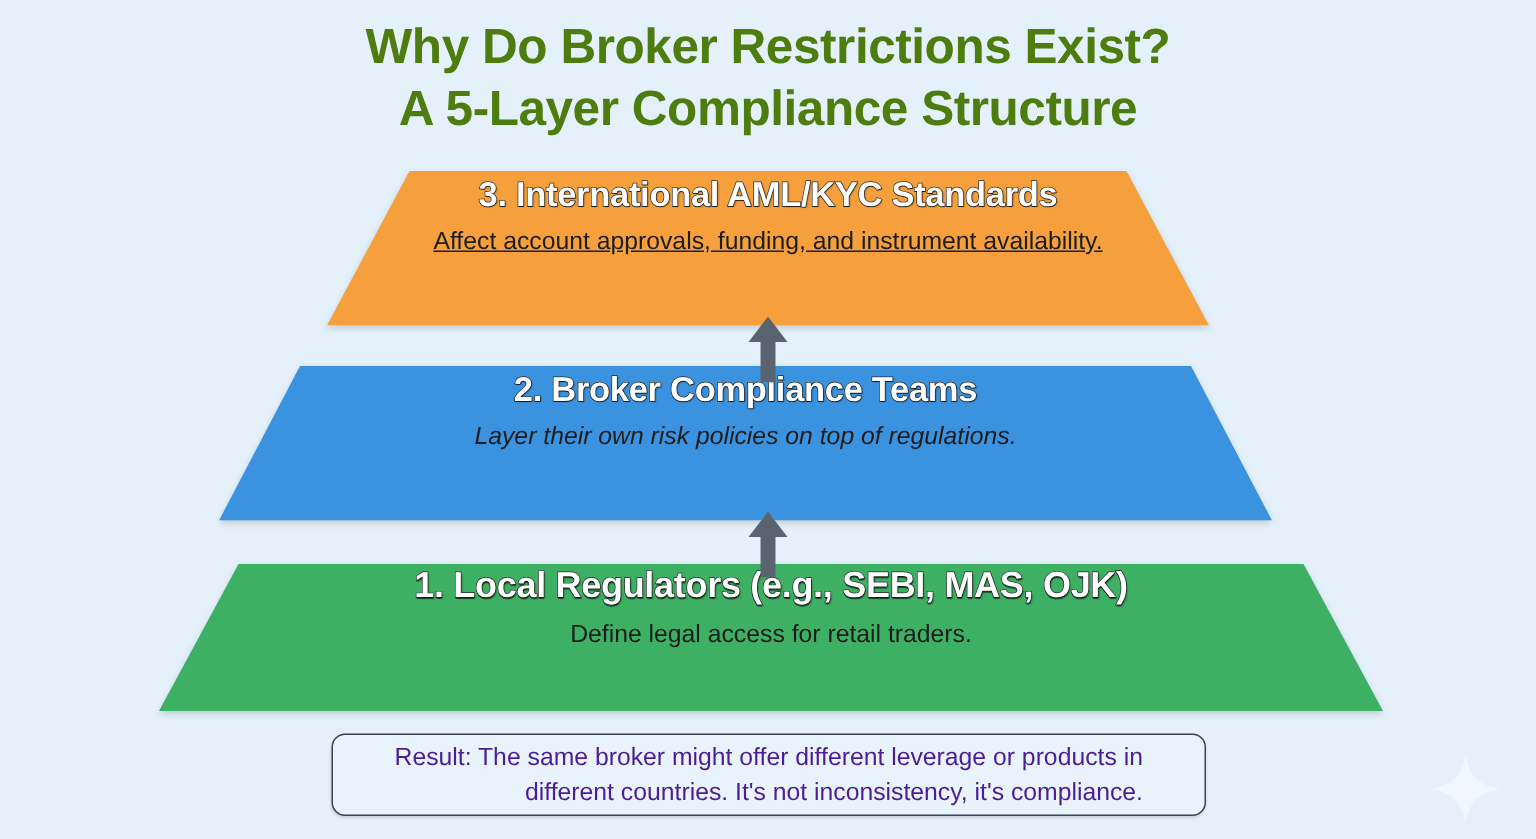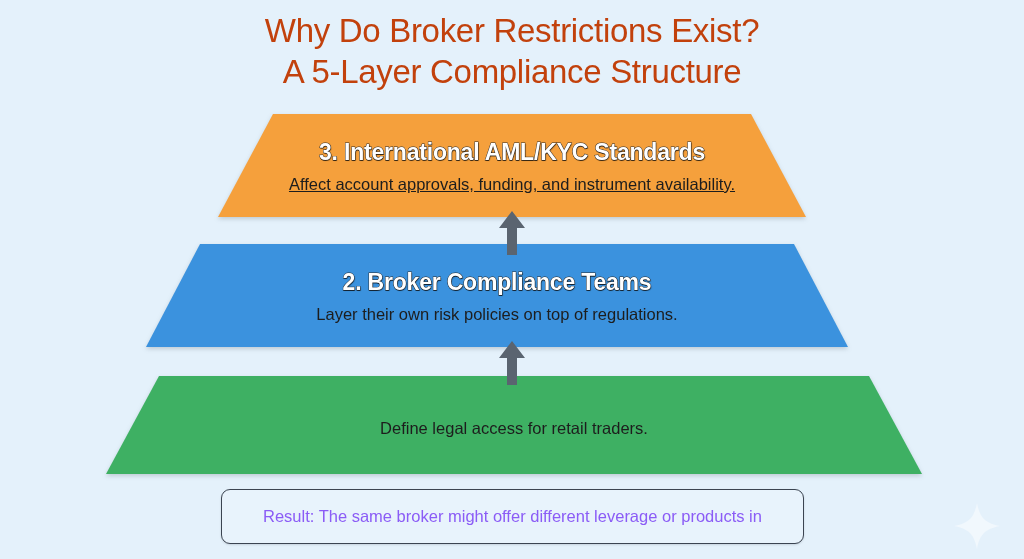--- a/index.html
+++ b/index.html
@@ -18,34 +18,34 @@
   }
 
   
   .title-block {
     position:absolute;
     top:10px; left:0; width:1024px;
     text-align:center;
   }
   .title-line {
     font-size:33px;
-    font-weight:normal;
-    color:#c2410c;
+    font-weight:bold;
+    color:#4d7c0f;
     letter-spacing:-0.3px;
     line-height:41px;
     white-space:nowrap;
   }
 
   
   .layer {
     position:absolute;
     display:flex;
     flex-direction:column;
     align-items:center;
-    justify-content:center;
+    justify-content:flex-start;
   }
 
   .layer-shape {
     position:absolute;
     top:0; left:0;
     width:100%; height:100%;
     filter: drop-shadow(0px 2px 2px rgba(80,90,100,0.25));
   }
   .layer-shape svg { display:block; width:100%; height:100%; }
 
@@ -81,21 +81,21 @@
   }
 
   
   #layer-3 { left:218px; top:114px;  width:588px; height:103px; }
   #layer-2 { left:146px; top:244px;  width:702px; height:103px; }
   #layer-1 { left:106px; top:376px;  width:816px; height:98px;  }
 
   #layer-3 .layer-heading { font-size:23px; }
   #layer-3 .layer-sub     { font-size:16.5px;text-decoration:underline; }
   #layer-2 .layer-heading { font-size:23px; }
-  #layer-2 .layer-sub     { font-size:16.5px; }
+  #layer-2 .layer-sub     { font-size:16.5px;font-style:italic; }
   #layer-1 .layer-heading { font-size:24px; }
   #layer-1 .layer-sub     { font-size:16.5px; }
 
   
   .arrow {
     position:absolute;
     width:28px; height:44px;
     z-index:3;
   }
   .arrow svg { display:block; width:100%; height:100%; }
@@ -112,21 +112,21 @@
     border-radius:9px;
     display:flex;
     align-items:center;
     justify-content:center;
     box-shadow:0 1px 2px rgba(60,70,85,0.18);
   }
   .result-text {
     text-align:right;
     font-size:16.5px;
     line-height:23px;
-    color:#8b5cf6;
+    color:#4c1d95;
     padding:0 14px;
   }
 
   
   #sparkle {
     position:absolute;
     left:951px; top:500px;
     width:52px; height:52px;
     opacity:0.55;
     pointer-events:none;
@@ -179,28 +179,30 @@
     </svg>
   </div>
 
   <div class="layer" id="layer-1">
     <div class="layer-shape">
       <svg viewBox="0 0 816 98" preserveAspectRatio="none">
         <polygon points="53,0 763,0 816,98 0,98" fill="#3eb063"></polygon>
       </svg>
     </div>
     <div class="layer-text">
+      <div class="layer-heading">1. Local Regulators (e.g., SEBI, MAS, OJK)</div>
       <div class="layer-sub">Define legal access for retail traders.</div>
     </div>
   </div>
 
   <div id="result-box">
     <div class="result-text">
       <span>Result: The same broker might offer different leverage or products in</span>
       <br>
+      <span>different countries. It's not inconsistency, it's compliance.</span>
     </div>
   </div>
 
   <div id="sparkle">
     <svg viewBox="0 0 52 52">
       <path d="M26 3 C29 18 34 23 49 26 C34 29 29 34 26 49 C23 34 18 29 3 26 C18 23 23 18 26 3 Z" fill="#ffffff" opacity="0.85"></path>
     </svg>
   </div>
 
 </div>

